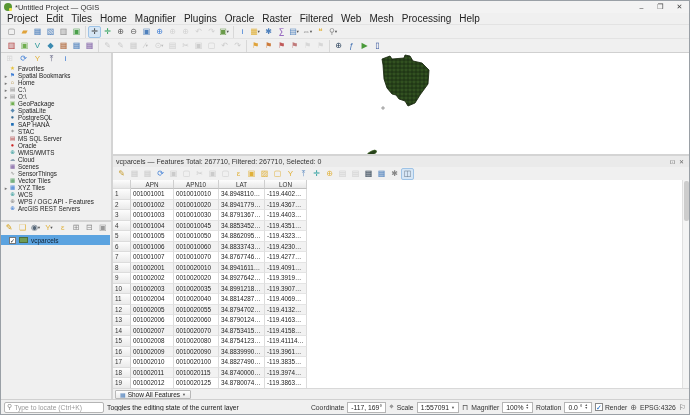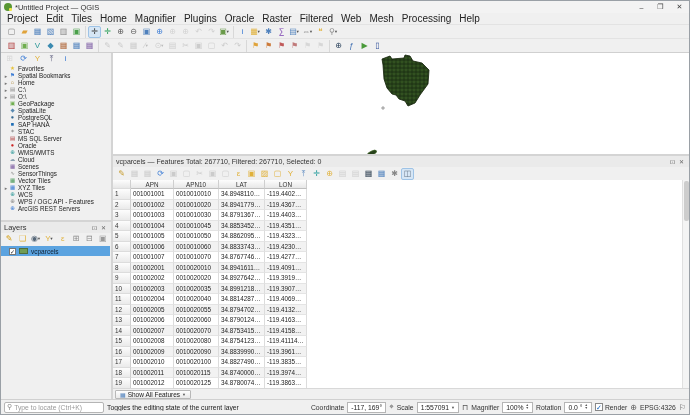--- a/index.html
+++ b/index.html
@@ -435,25 +435,20 @@
             </div>
             <div class="titem">
               <span class="arrow"></span>
               <span class="ticon" style="color: rgb(58, 123, 213);">⊕</span>
               <span>ArcGIS REST Servers</span>
             </div>
           </div>
       </div>
 
       <div class="layers-panel">
-        <div class="panel-title">
-          <span class="pt-label">Layers</span>
-          <span class="pt-btn">⊡</span>
-          <span class="pt-btn">✕</span>
-        </div>
         <div class="panel-toolbar">
             <span class="tbtn">
               <span style="color: rgb(212, 160, 23);">✎</span>
             </span>
             <span class="tbtn">
               <span style="color: rgb(224, 177, 58);">❏</span>
             </span>
             <span class="tbtn">
               <span style="color: rgb(85, 102, 119);">◉</span>
               <span class="dd">▼</span>

